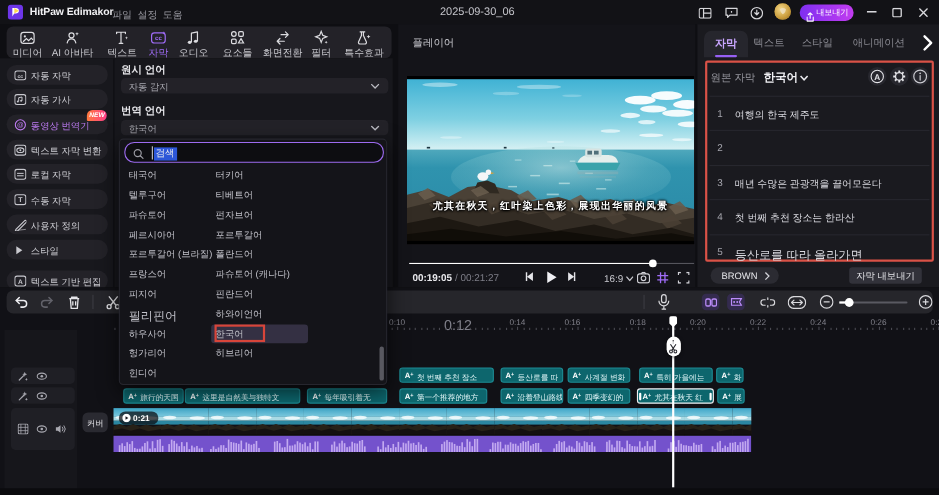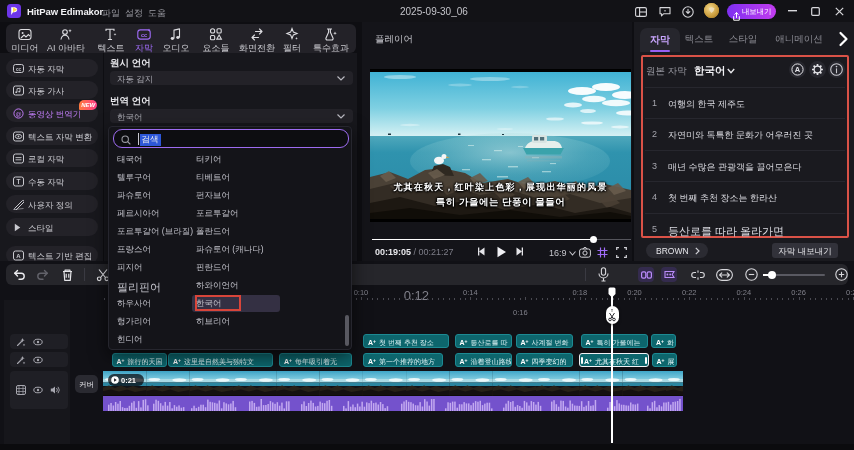--- a/index.html
+++ b/index.html
@@ -280,21 +280,20 @@
         <path d="M70 119l11-6 9 8-13 5z"></path>
         <path d="M125 124l11-6 9 8-13 5z"></path>
         <path d="M180 128l11-6 9 8-13 5z"></path>
         <path d="M230 132l11-6 9 8-13 5z"></path>
 </g>
 <path d="M0 134 L30 128 65 137 100 131 135 141 170 135 205 144 240 138 261 144 261 153 0 153z" fill="#1d1812"></path>
 <path d="M0 144 L40 139 90 146 140 141 190 148 240 143 261 147 261 153 0 153z" fill="#100d08"></path>
 <rect y="150" width="261" height="3" fill="#000"></rect>
 </svg>
     <div style="position:absolute;left:370px;top:181px;width:261px;text-align:center;font-size:9px;font-weight:bold;color:#fff;text-shadow:0 0 2px #000,0 1px 2px #000,1px 0 2px #000,-1px 0 2px #000;letter-spacing:1.2px;white-space:nowrap;">尤其在秋天，红叶染上色彩，展现出华丽的风景</div>
-    <div style="position:absolute;left:370px;top:196px;width:261px;text-align:center;font-size:9.5px;font-weight:bold;color:#fff;text-shadow:0 0 2px #000,0 1px 2px #000,1px 0 2px #000,-1px 0 2px #000;letter-spacing:0.5px;">특히 가을에는 단풍이 물들어</div>
     <div style="position:absolute;left:372px;top:238.5px;width:221px;height:1.6px;background:#fff;"></div>
     <div style="position:absolute;left:593px;top:238.5px;width:38px;height:1.6px;background:#55555c;"></div>
     <div style="position:absolute;left:589.5px;top:235.5px;width:7px;height:7px;border-radius:50%;background:#fff;"></div>
     <div style="position:absolute;left:375px;top:247px;font-size:9px;color:#e8e8ec;font-weight:bold;">00:19:05&nbsp;<span style="color:#7e7e88;font-weight:normal">/ 00:21:27</span></div>
     <svg class="ab" style="left:477px;top:247px" width="9" height="9" viewBox="0 0 9 9" fill="#e4e4e8">
       <path d="M7.5 0.5v8L2 4.5z"></path>
       <rect x="1" y="0.5" width="1.3" height="8"></rect>
     </svg>
     <svg class="ab" style="left:496px;top:245.5px" width="11" height="12" viewBox="0 0 11 12" fill="#f0f0f4">
       <path d="M1.5 0.8l8.5 5.2-8.5 5.2z"></path>
@@ -348,21 +347,20 @@
     <svg class="ab" style="left:828px;top:61px" width="17" height="17" viewBox="0 0 17 17" fill="none" stroke="#c9c9cf" stroke-width="1.1">
 <circle cx="8.5" cy="8.5" r="5.8"></circle>
       <path d="M8.5 7.8v4" stroke-linecap="round"></path>
       <circle cx="8.5" cy="5.6" r="0.8" fill="#c9c9cf" stroke="none"></circle>
     </svg>
     <div style="position:absolute;left:645px;top:86.5px;width:200px;height:1px;background:#27272e;"></div>
     <div style="position:absolute;left:652px;top:97.5px;font-size:9px;color:#a5a5ad;">1</div>
     <div style="position:absolute;left:668px;top:97.5px;font-size:9px;color:#dcdce2;white-space:nowrap;">여행의 한국 제주도</div>
     <div style="position:absolute;left:645px;top:118.0px;width:200px;height:1px;background:#27272e;"></div>
     <div style="position:absolute;left:652px;top:129.0px;font-size:9px;color:#a5a5ad;">2</div>
-    <div style="position:absolute;left:668px;top:129.0px;font-size:9px;color:#dcdce2;white-space:nowrap;">자연미와 독특한 문화가 어우러진 곳</div>
     <div style="position:absolute;left:645px;top:149.5px;width:200px;height:1px;background:#27272e;"></div>
     <div style="position:absolute;left:652px;top:160.5px;font-size:9px;color:#a5a5ad;">3</div>
     <div style="position:absolute;left:668px;top:160.5px;font-size:9px;color:#dcdce2;white-space:nowrap;">매년 수많은 관광객을 끌어모은다</div>
     <div style="position:absolute;left:645px;top:181.0px;width:200px;height:1px;background:#27272e;"></div>
     <div style="position:absolute;left:652px;top:192.0px;font-size:9px;color:#a5a5ad;">4</div>
     <div style="position:absolute;left:668px;top:192.0px;font-size:9px;color:#dcdce2;white-space:nowrap;">첫 번째 추천 장소는 한라산</div>
     <div style="position:absolute;left:645px;top:212.5px;width:200px;height:1px;background:#27272e;"></div>
     <div style="position:absolute;left:652px;top:223.5px;font-size:9px;color:#a5a5ad;">5</div>
     <div style="position:absolute;left:668px;top:223.5px;font-size:11px;color:#dcdce2;white-space:nowrap;">등산로를 따라 올라가면</div>
     <div style="position:absolute;left:646px;top:243px;width:62px;height:14.5px;background:#2b2b32;border-radius:8px;">
@@ -426,21 +424,21 @@
     <div style="position:absolute;left:763px;top:274px;width:62px;height:1.6px;background:#5a5a62;border-radius:1px;"></div>
     <div style="position:absolute;left:768px;top:270.5px;width:8px;height:8px;border-radius:50%;background:#fff;"></div>
     <div style="position:absolute;left:763px;top:274px;width:7px;height:1.6px;background:#fff;"></div>
     <svg class="ab" style="left:834.5px;top:268px" width="13" height="13" viewBox="0 0 13 13" fill="none" stroke="#d8d8dc" stroke-width="1.1">
       <circle cx="6.5" cy="6.5" r="5.7"></circle>
       <path d="M3.8 6.5h5.4M6.5 3.8v5.4"></path>
     </svg>
     <div style="position:absolute;left:349.0px;top:288px;width:24px;text-align:center;font-size:7.5px;color:#80808a;">0:10</div>
     <div style="position:absolute;left:403.7px;top:288px;width:24px;text-align:center;font-size:13px;color:#80808a;">0:12</div>
     <div style="position:absolute;left:458.4px;top:288px;width:24px;text-align:center;font-size:7.5px;color:#80808a;">0:14</div>
-    <div style="position:absolute;left:513.1px;top:288px;width:24px;text-align:left;font-size:7.5px;color:#80808a;margin-top:20px;">0:16</div>
+    <div style="position:absolute;left:513.1px;top:288px;width:24px;text-align:left;font-size:7.5px;color:#80808a;">0:16</div>
     <div style="position:absolute;left:567.8px;top:288px;width:24px;text-align:center;font-size:7.5px;color:#80808a;">0:18</div>
     <div style="position:absolute;left:622.5px;top:288px;width:24px;text-align:center;font-size:7.5px;color:#80808a;">0:20</div>
     <div style="position:absolute;left:677.2px;top:288px;width:24px;text-align:center;font-size:7.5px;color:#80808a;">0:22</div>
     <div style="position:absolute;left:731.9px;top:288px;width:24px;text-align:center;font-size:7.5px;color:#80808a;">0:24</div>
     <div style="position:absolute;left:786.6px;top:288px;width:24px;text-align:center;font-size:7.5px;color:#80808a;">0:26</div>
     <div style="position:absolute;left:841.3px;top:288px;width:24px;text-align:center;font-size:7.5px;color:#80808a;">0:28</div>
     <div style="position:absolute;left:294.3px;top:288px;width:24px;text-align:center;font-size:7.5px;color:#80808a;">0:08</div>
     <div style="position:absolute;left:239.6px;top:288px;width:24px;text-align:center;font-size:7.5px;color:#80808a;">0:06</div>
     <div style="position:absolute;left:184.9px;top:288px;width:24px;text-align:center;font-size:7.5px;color:#80808a;">0:04</div>
     <div style="position:absolute;left:130.2px;top:288px;width:24px;text-align:center;font-size:7.5px;color:#80808a;">0:02</div>

